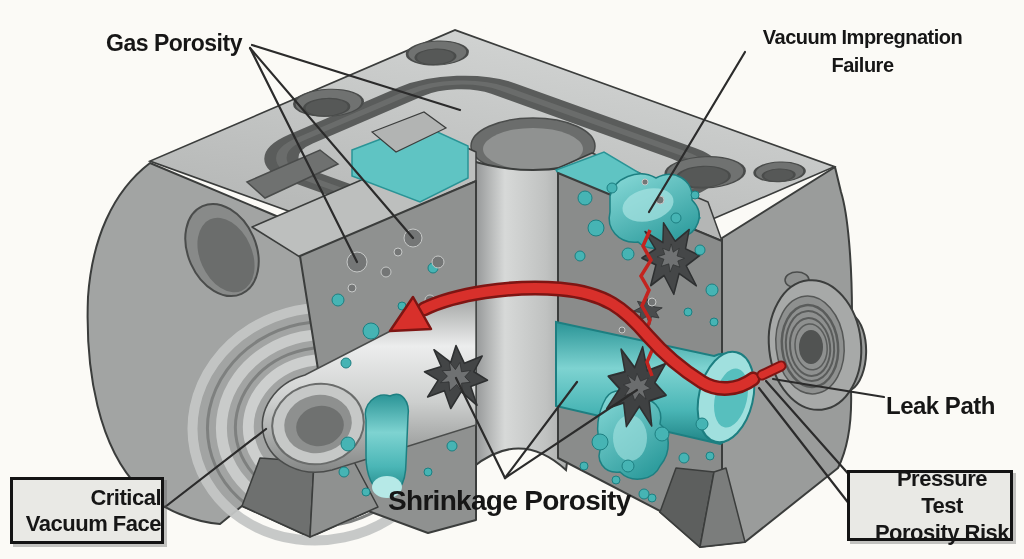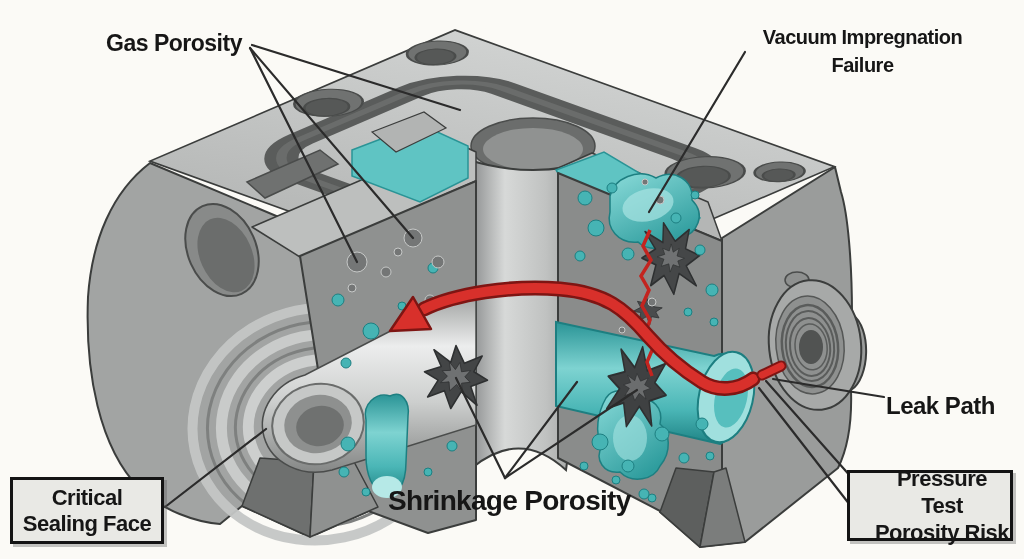--- a/index.html
+++ b/index.html
@@ -18,21 +18,21 @@
     position:absolute;background:#e9e9e5;border:3px solid #141414;
     box-shadow:3px 3px 0 rgba(90,90,90,.35);
     color:#161616;font-weight:700;letter-spacing:-0.5px;
     display:flex;flex-direction:column;justify-content:center;
     box-sizing:border-box;
   }
   #gas-label{left:98px;top:30px;width:152px;font-size:23px;line-height:26px;}
   #vac-label{left:735px;top:23px;width:255px;font-size:20px;line-height:28px;}
   #leak-label{left:886px;top:392px;font-size:24px;}
   #shrink-label{left:388px;top:485px;width:225px;font-size:28px;letter-spacing:-0.7px;}
-  #crit-box{left:10px;top:477px;width:154px;height:67px;font-size:22px;line-height:26px;text-align:center;}
+  #crit-box{left:10px;top:477px;width:154px;height:67px;font-size:22px;line-height:26px;text-align:right;}
   #press-box{left:847px;top:470px;width:166px;height:71px;font-size:22px;line-height:27px;text-align:center;padding-left:24px;}
 </style>
 </head>
 <body>
 
 <div class="stage">
 
 <svg width="1024" height="559" viewBox="0 0 1024 559">
   <defs>
     <linearGradient id="gCol" x1="0" y1="0" x2="1" y2="0">
@@ -243,21 +243,21 @@
   <div>Vacuum Impregnation</div>
   <div>Failure</div>
 </div>
 
 <div id="leak-label" class="callout">Leak Path</div>
 
 <div id="shrink-label" class="callout c-center">Shrinkage Porosity</div>
 
 <div id="crit-box" class="callout-box">
   <div>Critical</div>
-  <div>Sealing Face</div>
+  <div>Vacuum Face</div>
 </div>
 
 <div id="press-box" class="callout-box">
   <div>Pressure Test</div>
   <div>Porosity Risk</div>
 </div>
 
 </div>
 
 </body></html>

